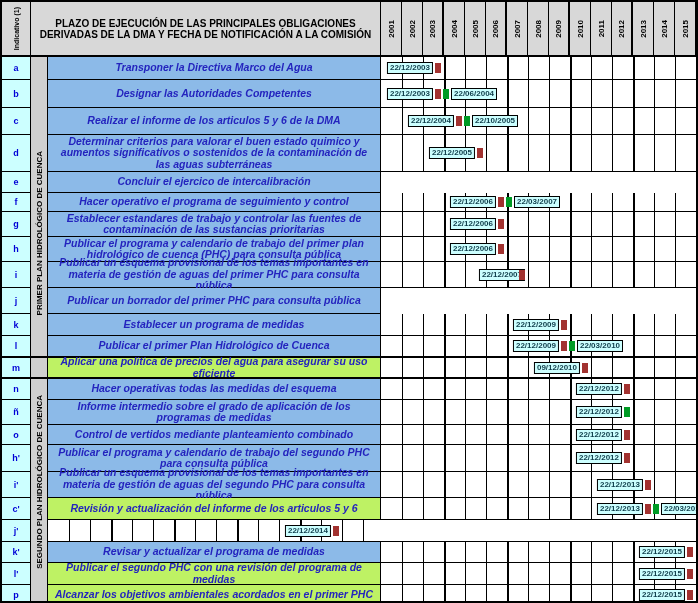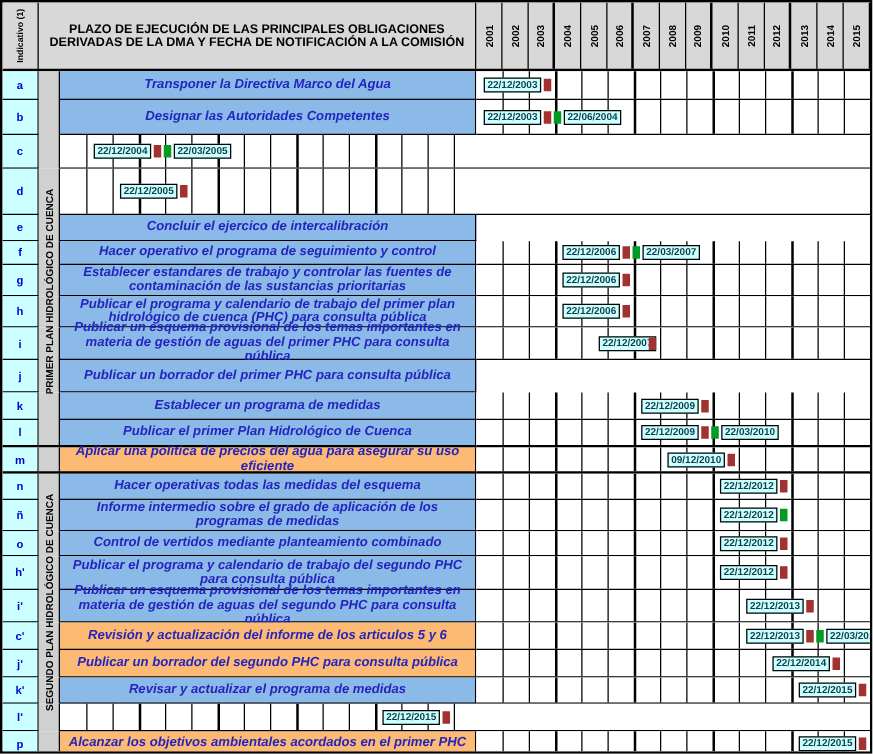--- a/index.html
+++ b/index.html
@@ -18,21 +18,21 @@
   .ycell{width:21px;box-sizing:border-box;border-right:1px solid #000;display:flex;align-items:center;justify-content:center;}
   .ycell.thick{border-right-width:2px;}
   .ycell span{font-size:8px;font-weight:bold;color:#000;}
   
   .row{display:flex;box-sizing:border-box;}
   .row .cell{box-sizing:border-box;}
   .letter{width:29px;background:#CCFFFF;border-right:1px solid #000;border-bottom:1px solid #000;color:#0000D6;font-weight:bold;font-size:9px;display:flex;align-items:center;justify-content:center;}
   .band{width:17px;background:#D0D0D0;border-right:1px solid #000;}
   .desc{width:333px;border-right:1px solid #000;border-bottom:1px solid #000;display:flex;align-items:center;justify-content:center;text-align:center;font-weight:bold;font-style:italic;font-size:10.5px;line-height:11.5px;color:#2424BE;padding:0 6px;}
   .shade-medium{background:#8CBAE8;}
-  .shade-light{background:#fdba74;}
+  .shade-light{background:#bef264;}
   .timeline{position:relative;flex:1;border-bottom:1px solid #000;background:#fff;}
   .ycol{position:absolute;top:0;bottom:0;width:21px;border-right:1px solid #000;}
   .ycol.thick{border-right-width:2px;}
   .thickb .cell{border-bottom:2px solid #000 !important;}
   
   .datebox{position:absolute;top:50%;background:#CCFFFF;border:1px solid #000;font-size:8px;font-weight:bold;color:#0E3D4A;padding:0 2px;line-height:10px;white-space:nowrap;z-index:2;}
   .db-right{transform:translate(-100%,-50%);}
   .db-left{transform:translate(0,-50%);}
   .marker{position:absolute;top:50%;transform:translateY(-50%);width:6px;height:10px;z-index:2;}
   .marker.red{background:#A23230;}
@@ -147,45 +147,47 @@
           <div class="ycol" style="left: 294px;"></div>
           <span class="datebox db-right" style="left: 52px;">22/12/2003</span>
           <span class="marker red" style="left: 54px;"></span>
           <span class="marker green" style="left: 62px;"></span>
           <span class="datebox db-left" style="left: 70px;">22/06/2004</span>
         </div>
       </div>
       <div class="row" style="height: 27px;">
         <div class="cell letter">c</div>
         <div class="cell band"></div>
+        <div class="cell desc shade-medium">Realizar el informe de los articulos 5 y 6 de la DMA</div>
         <div class="cell timeline">
           <div class="ycol" style="left: 0px;"></div>
           <div class="ycol" style="left: 21px;"></div>
           <div class="ycol thick" style="left: 42px;"></div>
           <div class="ycol" style="left: 63px;"></div>
           <div class="ycol" style="left: 84px;"></div>
           <div class="ycol thick" style="left: 105px;"></div>
           <div class="ycol" style="left: 126px;"></div>
           <div class="ycol" style="left: 147px;"></div>
           <div class="ycol thick" style="left: 168px;"></div>
           <div class="ycol" style="left: 189px;"></div>
           <div class="ycol" style="left: 210px;"></div>
           <div class="ycol thick" style="left: 231px;"></div>
           <div class="ycol" style="left: 252px;"></div>
           <div class="ycol" style="left: 273px;"></div>
           <div class="ycol" style="left: 294px;"></div>
           <span class="datebox db-right" style="left: 73px;">22/12/2004</span>
           <span class="marker red" style="left: 75px;"></span>
           <span class="marker green" style="left: 83px;"></span>
-          <span class="datebox db-left" style="left: 91px;">22/03/2005</span>
+          <span class="datebox db-left" style="left: 91px;">22/10/2005</span>
         </div>
       </div>
       <div class="row" style="height: 37px;">
         <div class="cell letter">d</div>
         <div class="cell band"></div>
+        <div class="cell desc shade-medium">Determinar criterios para valorar el buen estado quimico y aumentos significativos o sostenidos de la contaminación de las aguas subterráneas</div>
         <div class="cell timeline">
           <div class="ycol" style="left: 0px;"></div>
           <div class="ycol" style="left: 21px;"></div>
           <div class="ycol thick" style="left: 42px;"></div>
           <div class="ycol" style="left: 63px;"></div>
           <div class="ycol" style="left: 84px;"></div>
           <div class="ycol thick" style="left: 105px;"></div>
           <div class="ycol" style="left: 126px;"></div>
           <div class="ycol" style="left: 147px;"></div>
           <div class="ycol thick" style="left: 168px;"></div>
@@ -523,21 +525,20 @@
           <div class="ycol" style="left: 294px;"></div>
           <span class="datebox db-right" style="left: 262px;">22/12/2013</span>
           <span class="marker red" style="left: 264px;"></span>
           <span class="marker green" style="left: 272px;"></span>
           <span class="datebox db-left" style="left: 280px;">22/03/2014</span>
         </div>
       </div>
       <div class="row" style="height: 22px;">
         <div class="cell letter">j'</div>
         <div class="cell band"></div>
-        <div class="cell desc shade-light">Publicar un borrador del segundo PHC para consulta pública</div>
         <div class="cell timeline">
           <div class="ycol" style="left: 0px;"></div>
           <div class="ycol" style="left: 21px;"></div>
           <div class="ycol thick" style="left: 42px;"></div>
           <div class="ycol" style="left: 63px;"></div>
           <div class="ycol" style="left: 84px;"></div>
           <div class="ycol thick" style="left: 105px;"></div>
           <div class="ycol" style="left: 126px;"></div>
           <div class="ycol" style="left: 147px;"></div>
           <div class="ycol thick" style="left: 168px;"></div>
@@ -571,20 +572,21 @@
           <div class="ycol" style="left: 252px;"></div>
           <div class="ycol" style="left: 273px;"></div>
           <div class="ycol" style="left: 294px;"></div>
           <span class="datebox db-right" style="left: 304px;">22/12/2015</span>
           <span class="marker red" style="left: 306px;"></span>
         </div>
       </div>
       <div class="row" style="height: 22px;">
         <div class="cell letter">l'</div>
         <div class="cell band"></div>
+        <div class="cell desc shade-light">Publicar el segundo PHC con una revisión del programa de medidas</div>
         <div class="cell timeline">
           <div class="ycol" style="left: 0px;"></div>
           <div class="ycol" style="left: 21px;"></div>
           <div class="ycol thick" style="left: 42px;"></div>
           <div class="ycol" style="left: 63px;"></div>
           <div class="ycol" style="left: 84px;"></div>
           <div class="ycol thick" style="left: 105px;"></div>
           <div class="ycol" style="left: 126px;"></div>
           <div class="ycol" style="left: 147px;"></div>
           <div class="ycol thick" style="left: 168px;"></div>

